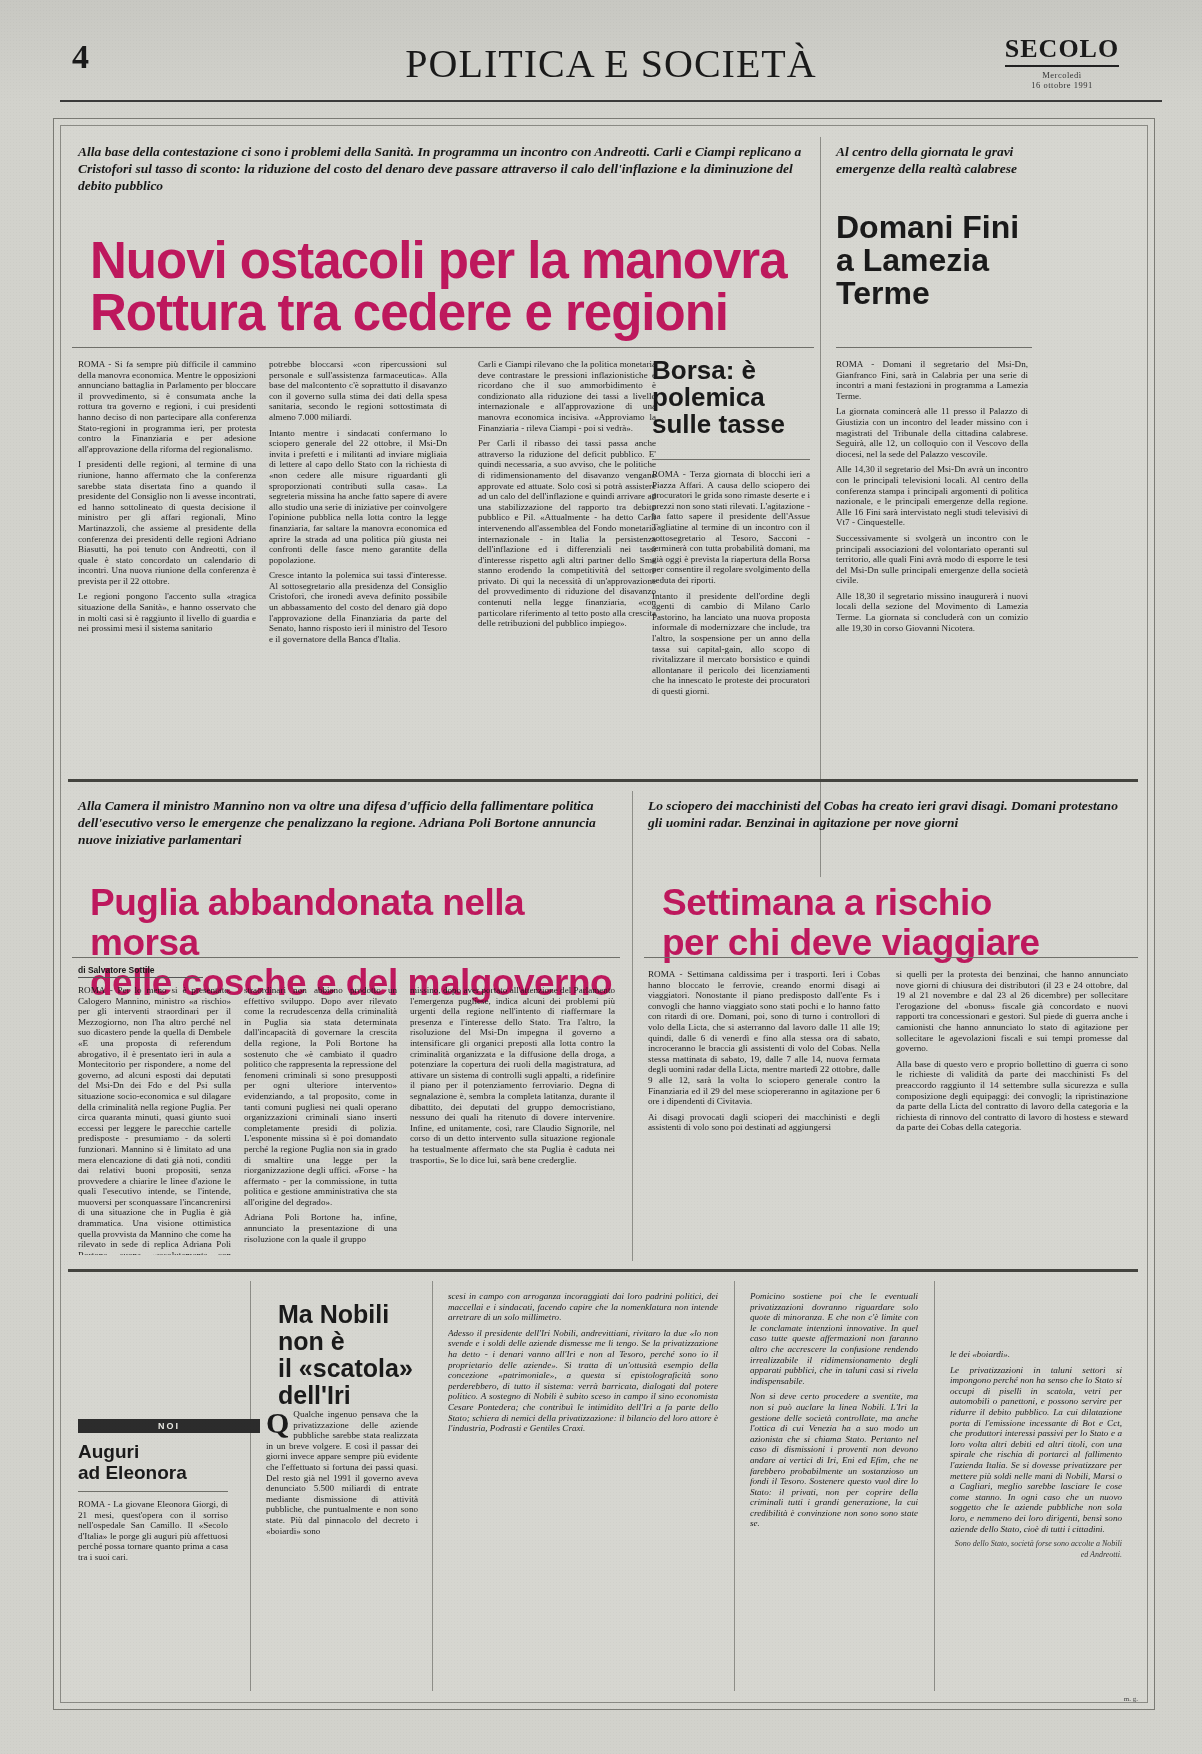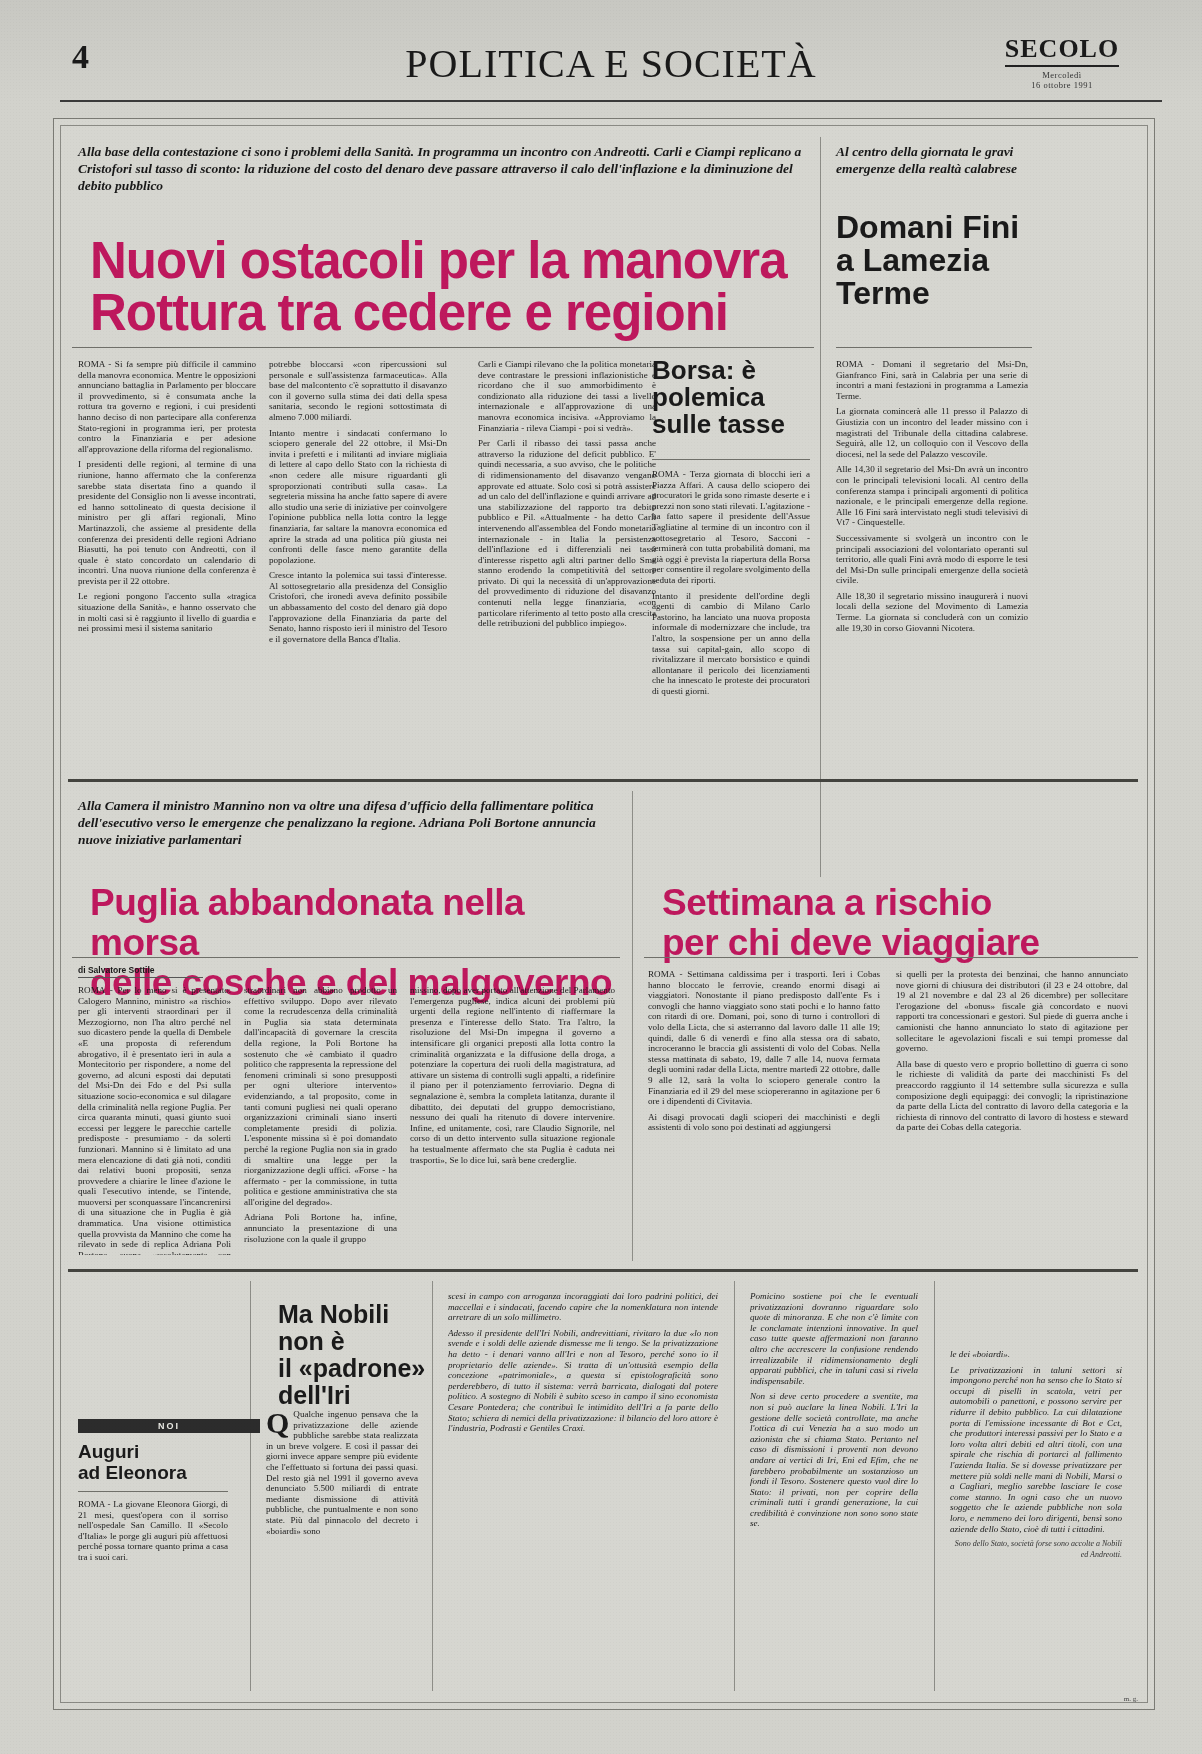--- a/index.html
+++ b/index.html
@@ -170,20 +170,21 @@
 
     </div>
     <div class="body-col" style="position:absolute;left:190px;top:866px;width:153px;height:270px;overflow:hidden;">
       <p>straordinari non abbiano prodotto un effettivo sviluppo. Dopo aver rilevato come la recrudescenza della criminalità in Puglia sia stata determinata dall'incapacità di governare la crescita della regione, la Poli Bortone ha sostenuto che «è cambiato il quadro politico che rappresenta la repressione del fenomeni criminali si sono presupposti per ogni ulteriore intervento» evidenziando, a tal proposito, come in tanti comuni pugliesi nei quali operano organizzazioni criminali siano inserti completamente presidi di polizia. L'esponente missina sì è poi domandato perché la regione Puglia non sia in grado di smaltire una legge per la riorganizzazione degli uffici. «Forse - ha affermato - per la commissione, in tutta politica e gestione amministrativa che sta all'origine del degrado».</p>
       <p>Adriana Poli Bortone ha, infine, annunciato la presentazione di una risoluzione con la quale il gruppo</p>
     </div>
     <div class="body-col" style="position:absolute;left:356px;top:866px;width:205px;height:270px;overflow:hidden;">
       <p>missino, dopo aver portato all'attenzione del Parlamento l'emergenza pugliese, indica alcuni dei problemi più urgenti della regione nell'intento di riaffermare la presenza e l'interesse dello Stato. Tra l'altro, la risoluzione del Msi-Dn impegna il governo a intensificare gli organici preposti alla lotta contro la criminalità organizzata e la diffusione della droga, a potenziare la copertura dei ruoli della magistratura, ad attivare un sistema di controlli sugli appalti, a ridefinire il piano per il potenziamento ferroviario. Degna di segnalazione è, sembra la completa latitanza, durante il dibattito, dei deputati del gruppo democristiano, nessuno dei quali ha ritenuto di dovere intervenire. Infine, ed unitamente, così, rare Claudio Signorile, nel corso di un detto intervento sulla situazione regionale ha testualmente affermato che sta Puglia è caduta nei trasporti», Se lo dice lui, sarà bene crederglie.</p>
     </div>
 
+    <div class="kicker" style="position:absolute;left:594px;top:678px;width:480px;">Lo sciopero dei macchinisti del Cobas ha creato ieri gravi disagi. Domani protestano gli uomini radar. Benzinai in agitazione per nove giorni</div>
 
     <h1 class="head" style="position:absolute;left:592px;top:748px;width:490px;font-size:37px;line-height:40px;letter-spacing:-.5px;">
       <span>Settimana a rischio</span><br>
       <span>per chi deve viaggiare</span>
     </h1>
     <div class="hrule" style="left:590px;top:838px;width:494px;"></div>
 
     <div class="body-col" style="position:absolute;left:594px;top:850px;width:232px;height:285px;overflow:hidden;">
       <p>ROMA - Settimana caldissima per i trasporti. Ieri i Cobas hanno bloccato le ferrovie, creando enormi disagi ai viaggiatori. Nonostante il piano predisposto dall'ente Fs i convogli che hanno viaggiato sono stati pochi e lo hanno fatto con ritardi di ore. Domani, poi, sono di turno i controllori di volo della Licta, che si asterranno dal lavoro dalle 11 alle 19; quindi, dalle 6 di venerdì e fino alla stessa ora di sabato, incroceranno le braccia gli assistenti di volo del Cobas. Nella stessa mattinata di sabato, 19, dalle 7 alle 14, nuova fermata degli uomini radar della Licta, mentre martedì 22 ottobre, dalle 9 alle 12, sarà la volta lo sciopero generale contro la Finanziaria ed il 29 del mese sciopereranno in agitazione per 6 ore i dipendenti di Civitavia.</p>
       <p>Ai disagi provocati dagli scioperi dei macchinisti e degli assistenti di volo sono poi destinati ad aggiungersi</p>
@@ -206,21 +207,21 @@
       <span>ad Eleonora</span>
     </h3>
     <div class="hrule" style="left:24px;top:1372px;width:150px;"></div>
     <div class="body-col" style="position:absolute;left:24px;top:1380px;width:150px;height:110px;overflow:hidden;">
       <p>ROMA - La giovane Eleonora Giorgi, di 21 mesi, quest'opera con il sorriso nell'ospedale San Camillo. Il «Secolo d'Italia» le porge gli auguri più affettuosi perché possa tornare quanto prima a casa tra i suoi cari.</p>
     </div>
 
     <h2 style="position:absolute;left:212px;top:1170px;width:152px;font-family:'Liberation Sans',sans-serif;font-weight:bold;font-size:25px;line-height:27px;margin:12px;">
       <span>Ma Nobili</span><br>
       <span>non è</span><br>
-      <span>il «padrone»</span><br>
+      <span>il «scatola»</span><br>
       <span>dell'Iri</span>
     </h2>
 
     <div class="body-col" style="position:absolute;left:212px;top:1290px;width:152px;height:280px;overflow:hidden;">
       <p><span class="dropcap">Q</span><span>Qualche ingenuo pensava che la privatizzazione delle aziende pubbliche sarebbe stata realizzata in un breve volgere. E così il passar dei giorni invece appare sempre più evidente che l'effettuato si fortuna dei passi quasi. Del resto già nel 1991 il governo aveva denunciato 5.500 miliardi di entrate mediante dismissione di attività pubbliche, che puntualmente e non sono state. Più dal pinnacolo del decreto i «boiardi» sono</span></p>
     </div>
     <div class="body-col it" style="position:absolute;left:394px;top:1172px;width:270px;height:400px;overflow:hidden;">
       <p>scesi in campo con arroganza incoraggiati dai loro padrini politici, dei maccellai e i sindacati, facendo capire che la nomenklatura non intende arretrare di un solo millimetro.</p>
       <p>Adesso il presidente dell'Iri Nobili, andrevittiani, rivitaro la due «lo non svende e i soldi delle aziende dismesse me li tengo. Se la privatizzazione ha detto - i denari vanno all'Iri e non al Tesoro, perché sono io il proprietario delle aziende». Si tratta di un'ottusità esempio della concezione «patrimoniale», a questa si epistolograficità sono perderebbero, di tutto il sistema: verrà barricata, dialogati dal potere politico. A sostegno di Nobili è subito sceso in campo il sino economista Cesare Pontedera; che contribuì le intimidito dell'Iri a fa parte dello Stato; schiera di nemici della privatizzazione: il bilancio del loro attore è l'industria, Podrasti e Gentiles Craxi.</p>
     </div>

